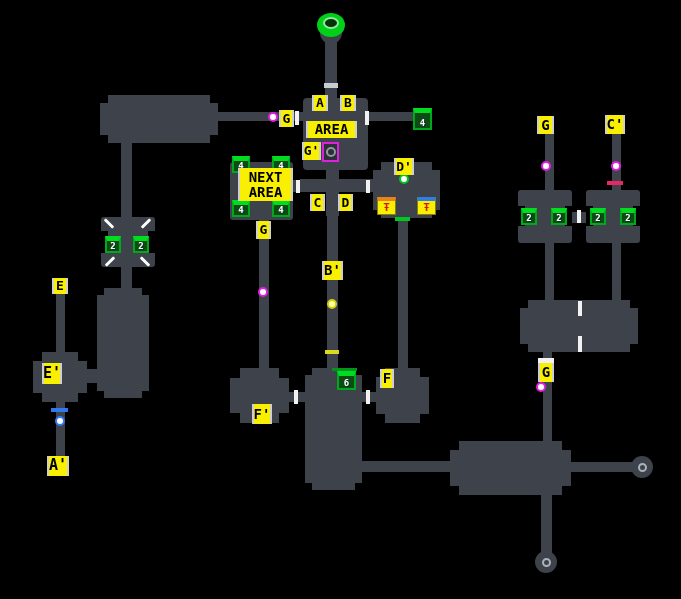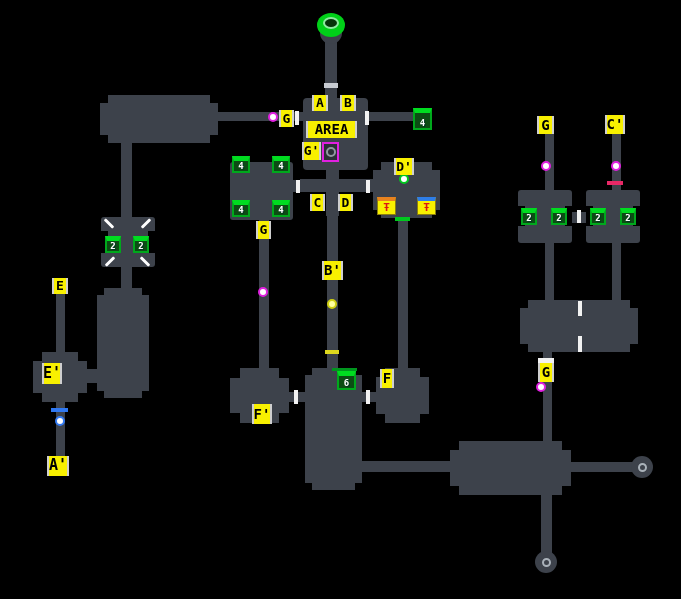--- a/index.html
+++ b/index.html
@@ -165,20 +165,22 @@
       <div style="width: 5px; height: 5px; border-radius: 50%; border: 2px solid rgb(170, 178, 186);"></div>
     </div>
     <div class="abs ring" style="left: 535px; top: 551px; width: 22px; height: 22px; background: rgb(61, 66, 75); display: flex; align-items: center; justify-content: center;">
       <div style="width: 5px; height: 5px; border-radius: 50%; border: 2px solid rgb(170, 178, 186);"></div>
     </div>
     <div class="abs lbl" style="left: 312px; top: 95px; width: 16px; height: 16px; background: rgb(248, 240, 0); color: rgb(0, 0, 0); font-size: 13px;">A</div>
     <div class="abs lbl" style="left: 340px; top: 95px; width: 16px; height: 16px; background: rgb(248, 240, 0); color: rgb(0, 0, 0); font-size: 13px;">B</div>
     <div class="abs lbl" style="left: 279px; top: 110px; width: 15px; height: 17px; background: rgb(248, 240, 0); color: rgb(0, 0, 0); font-size: 13px;">G</div>
     <div class="abs lbl" style="left: 306px; top: 121px; width: 51px; height: 17px; background: rgb(248, 240, 0); color: rgb(0, 0, 0); font-size: 14px;">AREA</div>
     <div class="abs lbl" style="left: 302px; top: 142px; width: 19px; height: 18px; background: rgb(248, 240, 0); color: rgb(0, 0, 0); font-size: 13px;">G'</div>
+    <div class="abs lbl" style="left: 238px; top: 168px; width: 55px; height: 33px; background: rgb(248, 240, 0); color: rgb(0, 0, 0); font-size: 14px;">NEXT
+AREA</div>
     <div class="abs lbl" style="left: 310px; top: 194px; width: 15px; height: 17px; background: rgb(248, 240, 0); color: rgb(0, 0, 0); font-size: 13px;">C</div>
     <div class="abs lbl" style="left: 338px; top: 194px; width: 15px; height: 17px; background: rgb(248, 240, 0); color: rgb(0, 0, 0); font-size: 13px;">D</div>
     <div class="abs lbl" style="left: 394px; top: 158px; width: 20px; height: 17px; background: rgb(248, 240, 0); color: rgb(0, 0, 0); font-size: 13px;">D'</div>
     <div class="abs lbl" style="left: 256px; top: 221px; width: 15px; height: 18px; background: rgb(248, 240, 0); color: rgb(0, 0, 0); font-size: 13px;">G</div>
     <div class="abs lbl" style="left: 322px; top: 261px; width: 21px; height: 19px; background: rgb(248, 240, 0); color: rgb(0, 0, 0); font-size: 14px;">B'</div>
     <div class="abs lbl" style="left: 52px; top: 278px; width: 16px; height: 16px; background: rgb(248, 240, 0); color: rgb(0, 0, 0); font-size: 13px;">E</div>
     <div class="abs lbl" style="left: 42px; top: 363px; width: 20px; height: 21px; background: rgb(248, 240, 0); color: rgb(0, 0, 0); font-size: 15px;">E'</div>
     <div class="abs lbl" style="left: 47px; top: 456px; width: 22px; height: 20px; background: rgb(248, 240, 0); color: rgb(0, 0, 0); font-size: 15px;">A'</div>
     <div class="abs lbl" style="left: 252px; top: 404px; width: 20px; height: 20px; background: rgb(248, 240, 0); color: rgb(0, 0, 0); font-size: 14px;">F'</div>
     <div class="abs lbl" style="left: 380px; top: 369px; width: 14px; height: 19px; background: rgb(248, 240, 0); color: rgb(0, 0, 0); font-size: 14px;">F</div>

